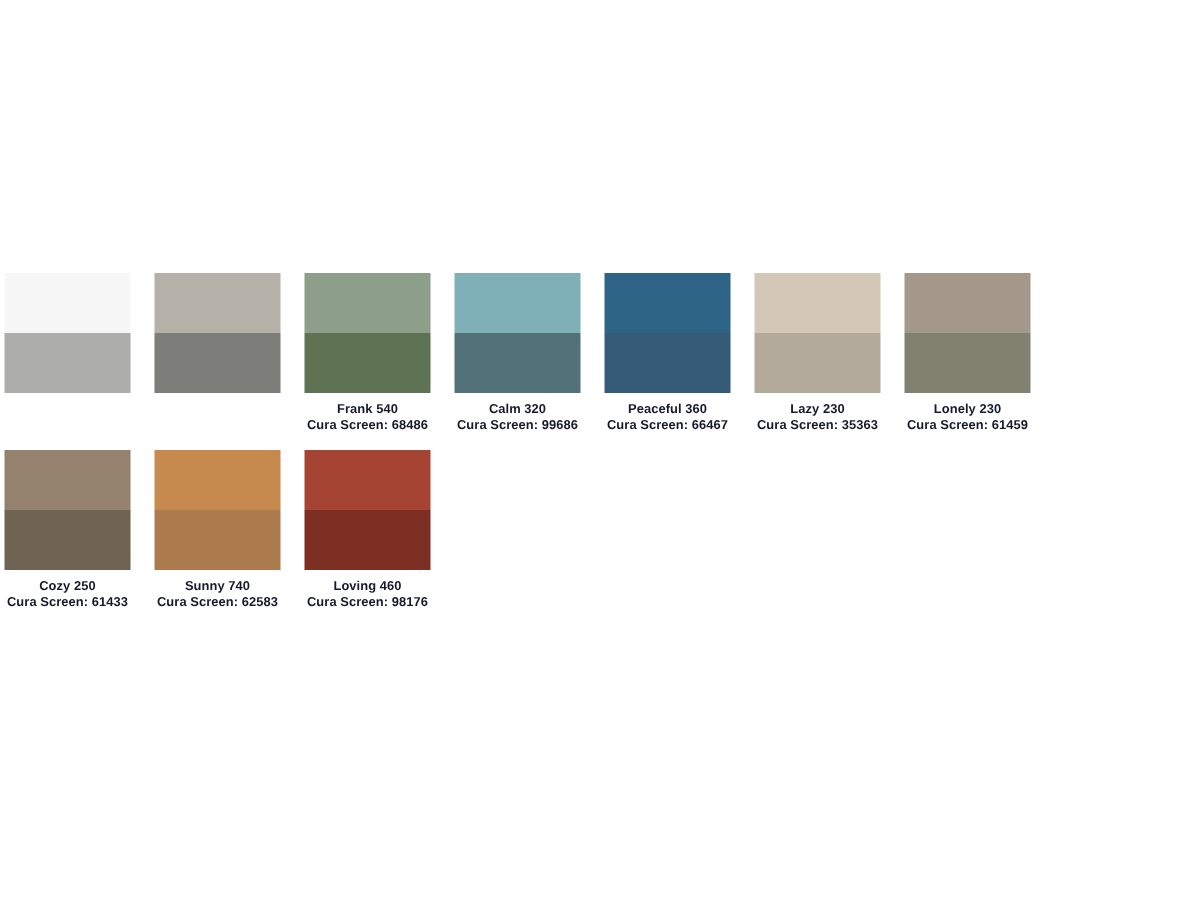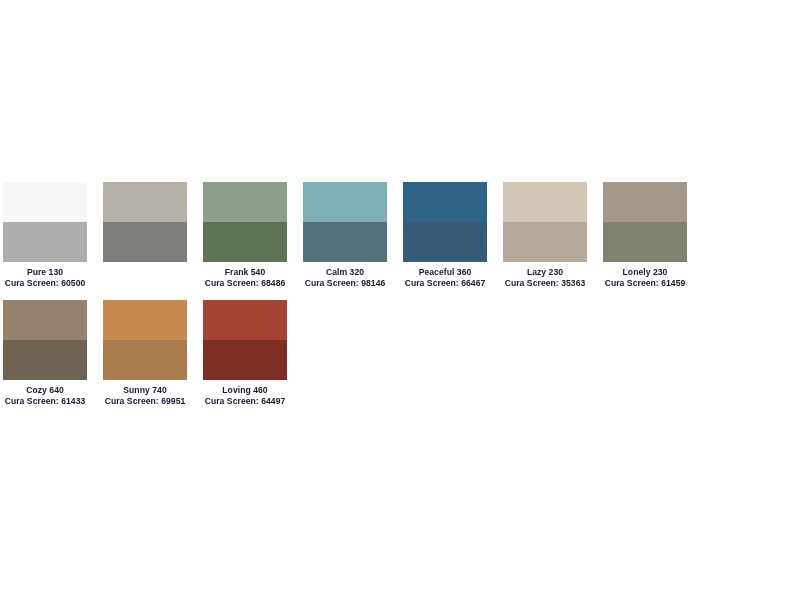--- a/index.html
+++ b/index.html
@@ -92,24 +92,20 @@
 <body style="background-color: rgb(255, 255, 255);">
 
 <div id="palette-sheet">
   <div id="swatch-grid">
       <div class="swatch-row">
         <div class="swatch-card">
           <div class="swatch-chip">
             <div class="swatch-chip-top" style="background-color: rgb(247, 247, 247);"></div>
             <div class="swatch-chip-bottom" style="background-color: rgb(173, 173, 172);"></div>
           </div>
-          <div class="swatch-caption">
-            <span class="swatch-name">Pure 130</span>
-            <span class="swatch-code">Cura Screen: 60500</span>
-          </div>
         </div>
         <div class="swatch-card">
           <div class="swatch-chip">
             <div class="swatch-chip-top" style="background-color: rgb(181, 177, 168);"></div>
             <div class="swatch-chip-bottom" style="background-color: rgb(125, 125, 121);"></div>
           </div>
         </div>
         <div class="swatch-card">
           <div class="swatch-chip">
             <div class="swatch-chip-top" style="background-color: rgb(141, 158, 138);"></div>
@@ -120,21 +116,21 @@
             <span class="swatch-code">Cura Screen: 68486</span>
           </div>
         </div>
         <div class="swatch-card">
           <div class="swatch-chip">
             <div class="swatch-chip-top" style="background-color: rgb(127, 176, 183);"></div>
             <div class="swatch-chip-bottom" style="background-color: rgb(82, 113, 120);"></div>
           </div>
           <div class="swatch-caption">
             <span class="swatch-name">Calm 320</span>
-            <span class="swatch-code">Cura Screen: 98146</span>
+            <span class="swatch-code">Cura Screen: 99686</span>
           </div>
         </div>
         <div class="swatch-card">
           <div class="swatch-chip">
             <div class="swatch-chip-top" style="background-color: rgb(46, 100, 133);"></div>
             <div class="swatch-chip-bottom" style="background-color: rgb(53, 91, 121);"></div>
           </div>
           <div class="swatch-caption">
             <span class="swatch-name">Peaceful 360</span>
             <span class="swatch-code">Cura Screen: 66467</span>
@@ -161,39 +157,39 @@
           </div>
         </div>
       </div>
       <div class="swatch-row">
         <div class="swatch-card">
           <div class="swatch-chip">
             <div class="swatch-chip-top" style="background-color: rgb(148, 130, 110);"></div>
             <div class="swatch-chip-bottom" style="background-color: rgb(111, 99, 83);"></div>
           </div>
           <div class="swatch-caption">
-            <span class="swatch-name">Cozy 640</span>
+            <span class="swatch-name">Cozy 250</span>
             <span class="swatch-code">Cura Screen: 61433</span>
           </div>
         </div>
         <div class="swatch-card">
           <div class="swatch-chip">
             <div class="swatch-chip-top" style="background-color: rgb(198, 138, 79);"></div>
             <div class="swatch-chip-bottom" style="background-color: rgb(171, 123, 77);"></div>
           </div>
           <div class="swatch-caption">
             <span class="swatch-name">Sunny 740</span>
-            <span class="swatch-code">Cura Screen: 69951</span>
+            <span class="swatch-code">Cura Screen: 62583</span>
           </div>
         </div>
         <div class="swatch-card">
           <div class="swatch-chip">
             <div class="swatch-chip-top" style="background-color: rgb(166, 68, 52);"></div>
             <div class="swatch-chip-bottom" style="background-color: rgb(126, 47, 36);"></div>
           </div>
           <div class="swatch-caption">
             <span class="swatch-name">Loving 460</span>
-            <span class="swatch-code">Cura Screen: 64497</span>
+            <span class="swatch-code">Cura Screen: 98176</span>
           </div>
         </div>
       </div>
     </div>
 </div>
 
 </body></html>

